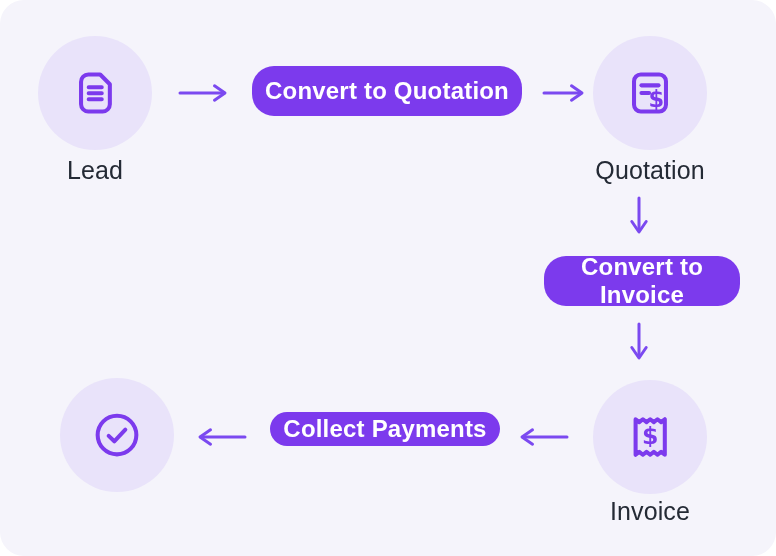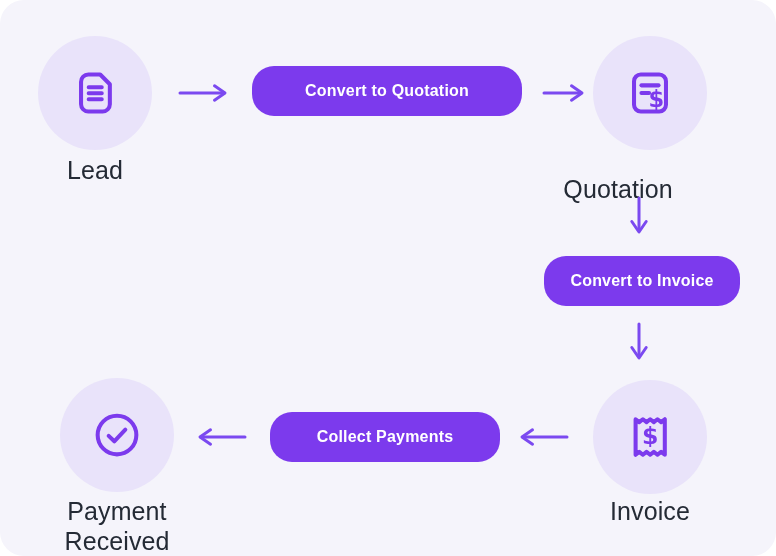--- a/index.html
+++ b/index.html
@@ -49,21 +49,21 @@
   .action-btn {
     position: absolute;
     display: flex;
     align-items: center;
     justify-content: center;
     background: #7C3AED;
     color: #FFFFFF;
     border: none;
     border-radius: 22px;
     font-family: inherit;
-    font-size: 16px;
+    font-size: 24px;
     font-weight: 600;
     letter-spacing: 0.2px;
     cursor: pointer;
   }
   .arrow {
     position: absolute;
     display: block;
   }
   .icon-stroke {
     fill: none;
@@ -113,21 +113,21 @@
     </svg>
 
     <div class="node" style="left:593px; top:36px;">
       <svg viewBox="0 0 24 24">
         <rect class="icon-stroke" x="4.9" y="3.8" width="14.2" height="16.4" rx="3"></rect>
         <path class="icon-stroke" d="M8.2 8.6h7.6"></path>
         <path class="icon-stroke" d="M8.2 12h3.4"></path>
         <text class="icon-dollar" x="14.8" y="18" text-anchor="middle" font-size="10">$</text>
       </svg>
     </div>
-    <div class="node-label" style="left:538px; top:155px; width:160px;margin-top:19px;">Quotation</div>
+    <div class="node-label" style="left:570px; top:155px; width:160px;">Quotation</div>
 
     <svg class="arrow" style="left:627px; top:196px;" width="24" height="40" viewBox="0 0 24 40">
       <path class="arrow-stroke" d="M12 2v32"></path>
       <path class="arrow-stroke" d="M4.8 25.5 12 36l7.2-10.5"></path>
     </svg>
 
     <button class="action-btn" style="left:544px; top:256px; width:196px; height:50px;">Convert to Invoice</button>
 
     <svg class="arrow" style="left:627px; top:322px;" width="24" height="40" viewBox="0 0 24 40">
       <path class="arrow-stroke" d="M12 2v32"></path>
@@ -140,29 +140,28 @@
         <text class="icon-dollar" x="12.1" y="15.2" text-anchor="middle" font-size="10.5">$</text>
       </svg>
     </div>
     <div class="node-label" style="left:593px; top:496px; width:114px;text-align:center;">Invoice</div>
 
     <svg class="arrow" style="left:518px; top:425px;" width="52" height="24" viewBox="0 0 52 24">
       <path class="arrow-stroke" d="M49 12H5"></path>
       <path class="arrow-stroke" d="M14.5 4.8 4 12l10.5 7.2"></path>
     </svg>
 
-    <button class="action-btn" style="left:270px; top:412px; width:230px; height:50px;">Collect Payments</button>
+    <button class="action-btn" style="left:270px; top:412px; width:230px; height:34px;">Collect Payments</button>
 
     <svg class="arrow" style="left:196px; top:425px;" width="52" height="24" viewBox="0 0 52 24">
       <path class="arrow-stroke" d="M49 12H5"></path>
       <path class="arrow-stroke" d="M14.5 4.8 4 12l10.5 7.2"></path>
     </svg>
 
     <div class="node" style="left:60px; top:378px;">
       <svg viewBox="0 0 24 24">
         <circle class="icon-stroke" cx="12" cy="12" r="8.6"></circle>
         <path class="icon-stroke" d="M8.3 12.4l2.5 2.4 4.9-5.2"></path>
       </svg>
     </div>
-    <div class="node-label" style="left:17px; top:496px; width:200px;">Payment Received</div>
 
   </div>
 </div>
 
 </body></html>

